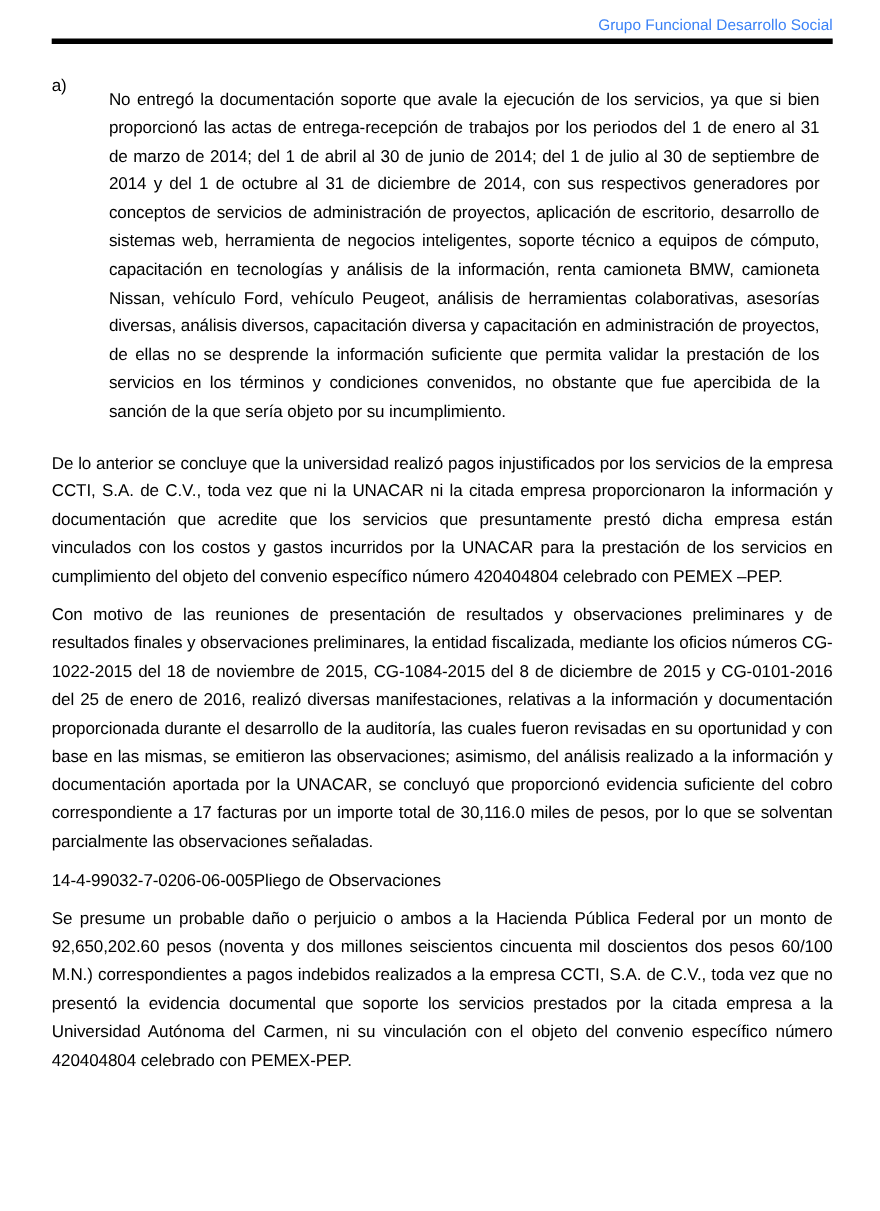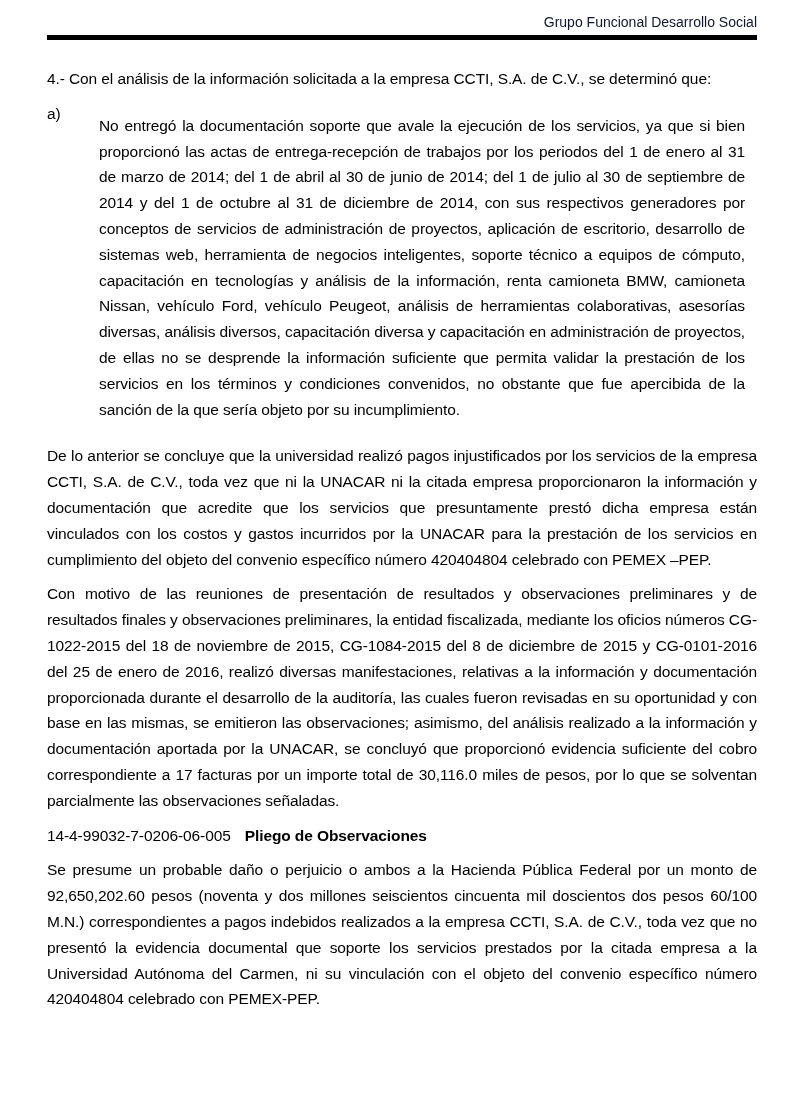--- a/index.html
+++ b/index.html
@@ -18,21 +18,21 @@
     box-sizing: border-box;
     overflow: hidden;
   }
   .header {
     padding: 13px 43px 0 47px;
     text-align: right;
   }
   .header-title {
     font-size: 14px;
     line-height: 18px;
-    color: #0f172a;
+    color: #3b82f6;
   }
   .header-rule {
     margin: 4px 43px 0 47px;
     height: 5px;
     background: #000000;
   }
   .content {
     padding: 26px 43px 0 47px;
     text-align: justify;
     font-size: 15.5px;
@@ -54,38 +54,36 @@
     flex: 1 1 auto;
     margin: 12px !important;
   }
   .obs-heading {
     margin: 0 0 9px 0;
   }
   .obs-code {
     font-weight: normal;
   }
   .obs-title {
-    font-weight: bold;
-    margin-left: 14px;
+    font-weight: normal;
   }
 </style>
 </head>
 <body>
 
 <div class="page">
 
   <div class="header">
     <div class="header-title">Grupo Funcional Desarrollo Social</div>
   </div>
 
   <div class="header-rule"></div>
 
   <div class="content">
 
-    <p>4.- Con el análisis de la información solicitada a la empresa CCTI, S.A. de C.V., se determinó que:</p>
 
     <div class="list-item">
       <span class="list-marker">a)</span>
       <p class="list-text">No entregó la documentación soporte que avale la ejecución de los servicios, ya que si bien proporcionó las actas de entrega-recepción de trabajos por los periodos del 1 de enero al 31 de marzo de 2014; del 1 de abril al 30 de junio de 2014; del 1 de julio al 30 de septiembre de 2014 y del 1 de octubre al 31 de diciembre de 2014, con sus respectivos generadores por conceptos de servicios de administración de proyectos, aplicación de escritorio, desarrollo de sistemas web, herramienta de negocios inteligentes, soporte técnico a equipos de cómputo, capacitación en tecnologías y análisis de la información, renta camioneta BMW, camioneta Nissan, vehículo Ford, vehículo Peugeot, análisis de herramientas colaborativas, asesorías diversas, análisis diversos, capacitación diversa y capacitación en administración de proyectos, de ellas no se desprende la información suficiente que permita validar la prestación de los servicios en los términos y condiciones convenidos, no obstante que fue apercibida de la sanción de la que sería objeto por su incumplimiento.</p>
     </div>
 
     <p>De lo anterior se concluye que la universidad realizó pagos injustificados por los servicios de la empresa CCTI, S.A. de C.V., toda vez que ni la UNACAR ni la citada empresa proporcionaron la información y documentación que acredite que los servicios que presuntamente prestó dicha empresa están vinculados con los costos y gastos incurridos por la UNACAR para la prestación de los servicios en cumplimiento del objeto del convenio específico número 420404804 celebrado con PEMEX –PEP.</p>
 
 
     <p>Con motivo de las reuniones de presentación de resultados y observaciones preliminares y de resultados finales y observaciones preliminares, la entidad fiscalizada, mediante los oficios números CG-1022-2015 del 18 de noviembre de 2015, CG-1084-2015 del 8 de diciembre de 2015 y CG-0101-2016 del 25 de enero de 2016, realizó diversas manifestaciones, relativas a la información y documentación proporcionada durante el desarrollo de la auditoría, las cuales fueron revisadas en su oportunidad y con base en las mismas, se emitieron las observaciones; asimismo, del análisis realizado a la información y documentación aportada por la UNACAR, se concluyó que proporcionó evidencia suficiente del cobro correspondiente a 17 facturas por un importe total de 30,116.0 miles de pesos, por lo que se solventan parcialmente las observaciones señaladas.</p>

